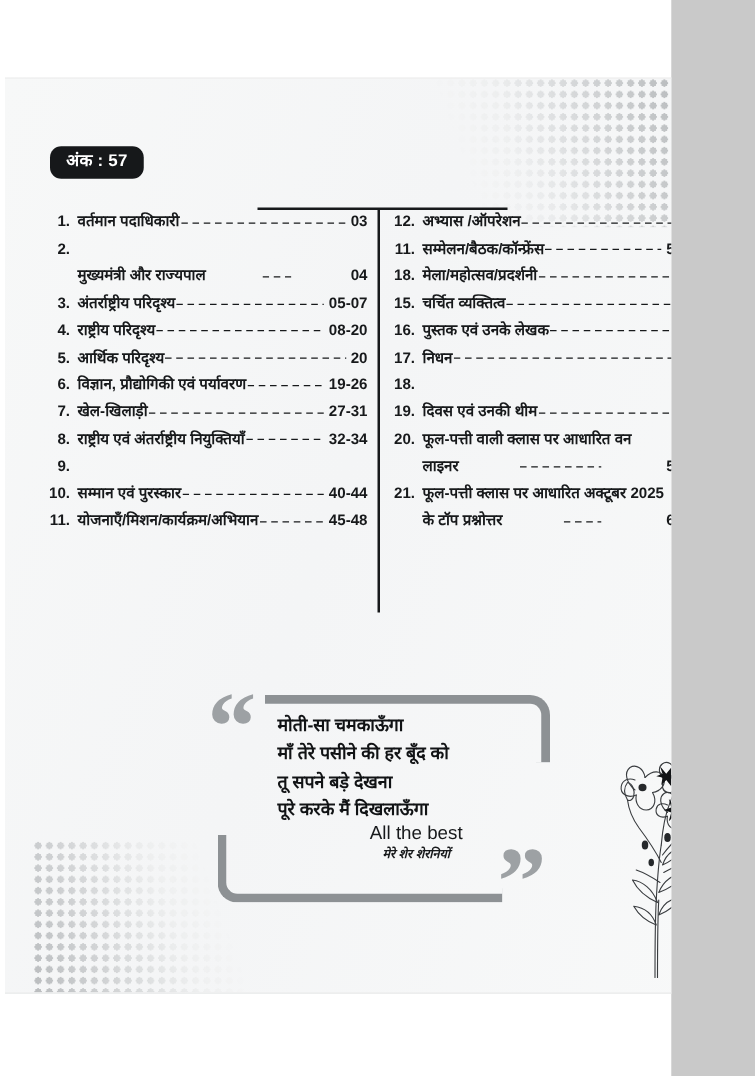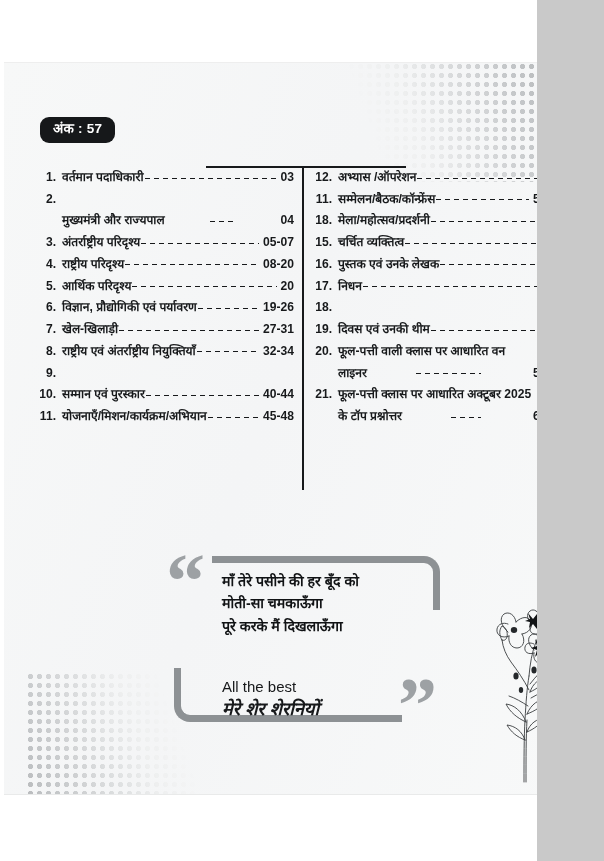--- a/index.html
+++ b/index.html
@@ -248,31 +248,31 @@
   .quote-line {
     font-size: 14.2px;
     font-weight: bold;
     color: #111315;
     line-height: 1.58;
     white-space: nowrap;
   }
   .quote-sign {
     position: absolute;
     left: 62px;
-    top: 136px;
+    top: 116px;
     width: 222px;
-    text-align: left;
+    text-align: center;
   }
   .sign-en {
     font-size: 15px;
     color: #17191b;
     line-height: 1.4;
   }
   .sign-hi {
-    font-size: 18px;
+    font-size: 10px;
     font-style: italic;
     font-weight: bold;
     color: #17191b;
     line-height: 1.4;
   }
 
   
   .floral {
     position: absolute;
     left: 486px;
@@ -469,22 +469,23 @@
         </div>
       </div>
   </div>
 
   <div class="quote-wrap">
     <div class="quote-frame-top"></div>
     <div class="quote-frame-bottom"></div>
     <div class="quote-mark quote-mark-open">“</div>
     <div class="quote-mark quote-mark-close">”</div>
     <div class="quote-lines" id="quote-lines">
+        <div class="quote-line">मोती-सा चमकाऊँगा</div>
         <div class="quote-line">माँ तेरे पसीने की हर बूँद को</div>
-        <div class="quote-line">मोती-सा चमकाऊँगा</div>
+        <div class="quote-line">तू सपने बड़े देखना</div>
         <div class="quote-line">पूरे करके मैं दिखलाऊँगा</div>
       </div>
     <div class="quote-sign">
       <div class="sign-en">All the best</div>
       <div class="sign-hi">मेरे शेर शेरनियों</div>
     </div>
   </div>
 
   <div class="floral">
     <svg viewBox="0 0 104 212" width="104" height="212" aria-hidden="true">

